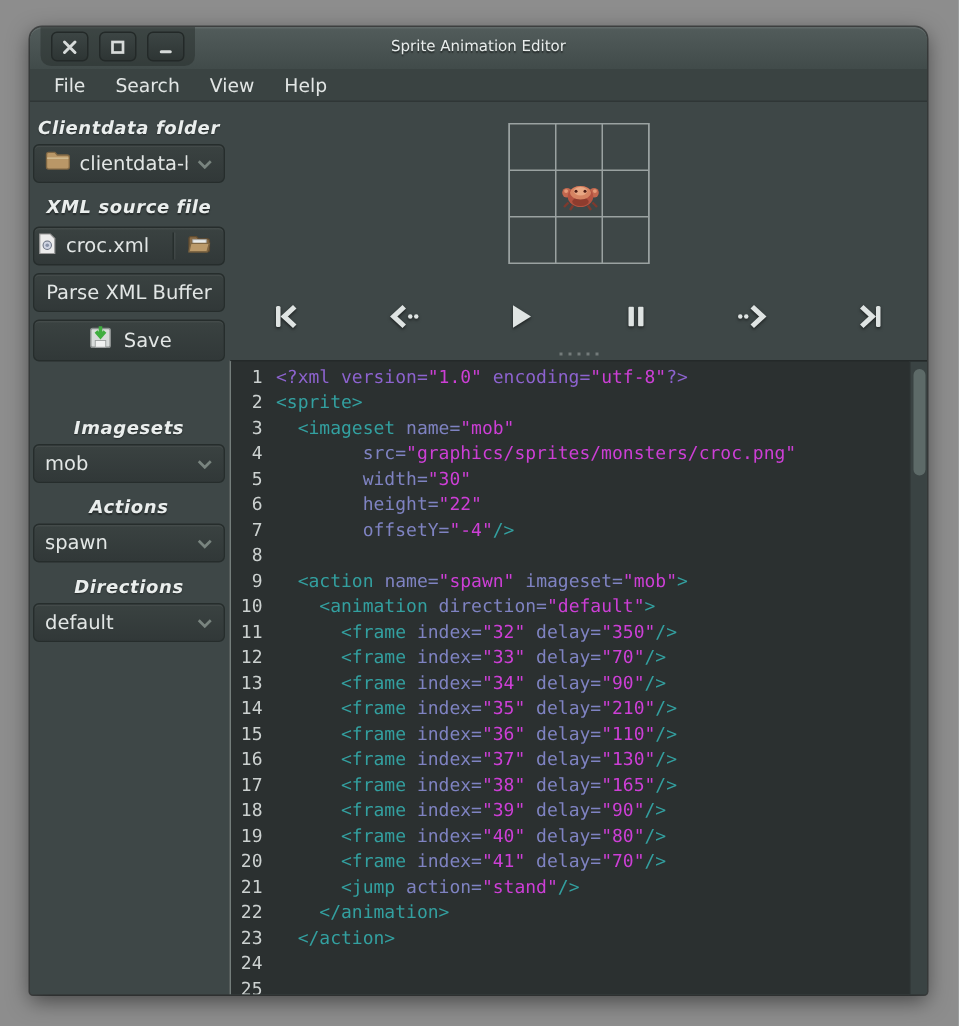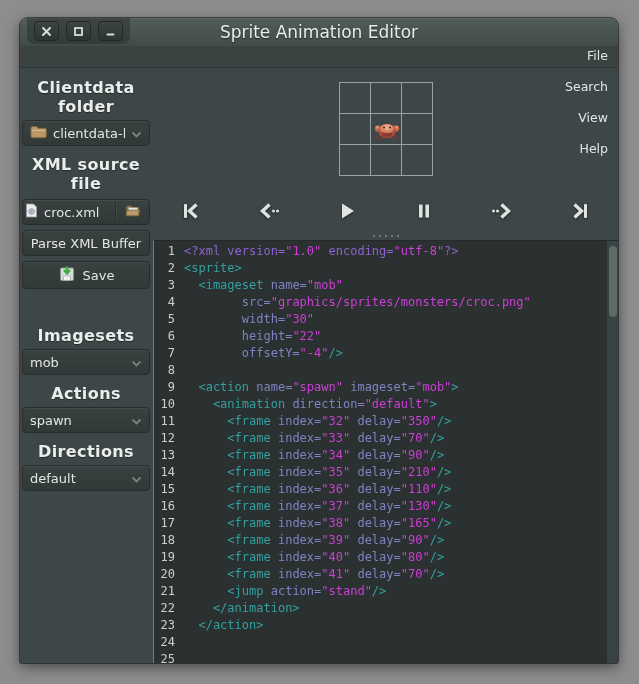--- a/index.html
+++ b/index.html
@@ -11,34 +11,34 @@
   *{margin:0;padding:0;box-sizing:border-box;}
   html,body{width:639px;height:684px;overflow:hidden;}
   body{font-family:"DejaVu Sans","Liberation Sans",sans-serif;}
   .desktop{position:relative;width:639px;height:684px;background:var(--desktop);}
   .window{position:absolute;left:20px;top:18px;width:598px;height:645px;background:var(--window-bg);
     border-radius:8px 8px 2px 2px;box-shadow:0 4px 14px rgba(0,0,0,.5),0 0 0 1px rgba(25,30,30,.6);overflow:hidden;}
   
   .titlebar{position:relative;height:28px;background:linear-gradient(var(--titlebar-top),var(--titlebar-bottom));
     border-radius:8px 8px 0 0;box-shadow:inset 0 1px rgba(255,255,255,.09);}
   .title{position:absolute;left:0;right:0;top:0;height:28px;line-height:28px;text-align:center;
-    color:#e9edec;font-size:17px;text-shadow:0 1px 1px rgba(0,0,0,.5);}
+    color:#e9edec;font-size:10px;text-shadow:0 1px 1px rgba(0,0,0,.5);}
   .wb-tab{position:absolute;left:7px;top:0;height:26px;padding:3px 7px;display:flex;gap:7px;
     background:rgba(35,42,41,.45);border-radius:0 0 7px 7px;}
   .wbtn{width:25px;height:20px;border:1px solid #232928;border-radius:4px;
     background:linear-gradient(#3c4544,#2e3534);display:flex;align-items:center;justify-content:center;cursor:default;}
   
-  .menubar{height:22px;background:var(--menubar-bg);display:flex;align-items:flex-end;gap:12px;padding-left:6px;
-    border-bottom:1px solid rgba(0,0,0,.18);flex-direction:column;}
+  .menubar{height:22px;background:var(--menubar-bg);display:flex;align-items:center;gap:0;padding-left:6px;
+    border-bottom:1px solid rgba(0,0,0,.18);}
   .menu-item{color:var(--text);font-size:12.5px;padding:2px 10px;border-radius:3px;}
   
   .body{position:absolute;top:51px;bottom:0;left:0;right:0;display:flex;}
   .sidebar{width:133px;flex:0 0 133px;display:flex;flex-direction:column;padding:4px 3px 0 2px;}
-  .side-label{color:#eaeeed;font-size:16px;font-weight:bold;text-align:center;letter-spacing:.4px;
-    margin:5px 0 4px 0;text-shadow:0 1px 1px rgba(0,0,0,.4);}
+  .side-label{color:#eaeeed;font-size:12px;font-weight:bold;text-align:center;letter-spacing:.4px;
+    margin:5px 0 4px 0;text-shadow:0 1px 1px rgba(0,0,0,.4);font-style:italic;}
   .dd,.btn,.file-row{background:linear-gradient(#3a4241,#313838);border:1px solid var(--button-border);
     border-radius:4px;box-shadow:inset 0 1px rgba(255,255,255,.05);color:var(--text);font-size:13px;
     display:flex;align-items:center;min-height:26px;margin-bottom:0;}
   .dd{padding:0 7px;gap:6px;}
   .dd .dd-text{flex:1;overflow:hidden;white-space:nowrap;}
   .btn{justify-content:center;gap:7px;min-height:28px;margin-top:5px;font-family:inherit;cursor:default;width:100%;}
   .file-row{margin-top:2px;padding:0 4px 0 2px;gap:6px;justify-content:flex-end;}
   .file-row .sep{width:1px;height:18px;background:#272e2d;box-shadow:1px 0 rgba(255,255,255,.06);}
   .browse{background:none;border:none;padding:2px;display:flex;align-items:center;}
   .mt-big{margin-top:37px;}

